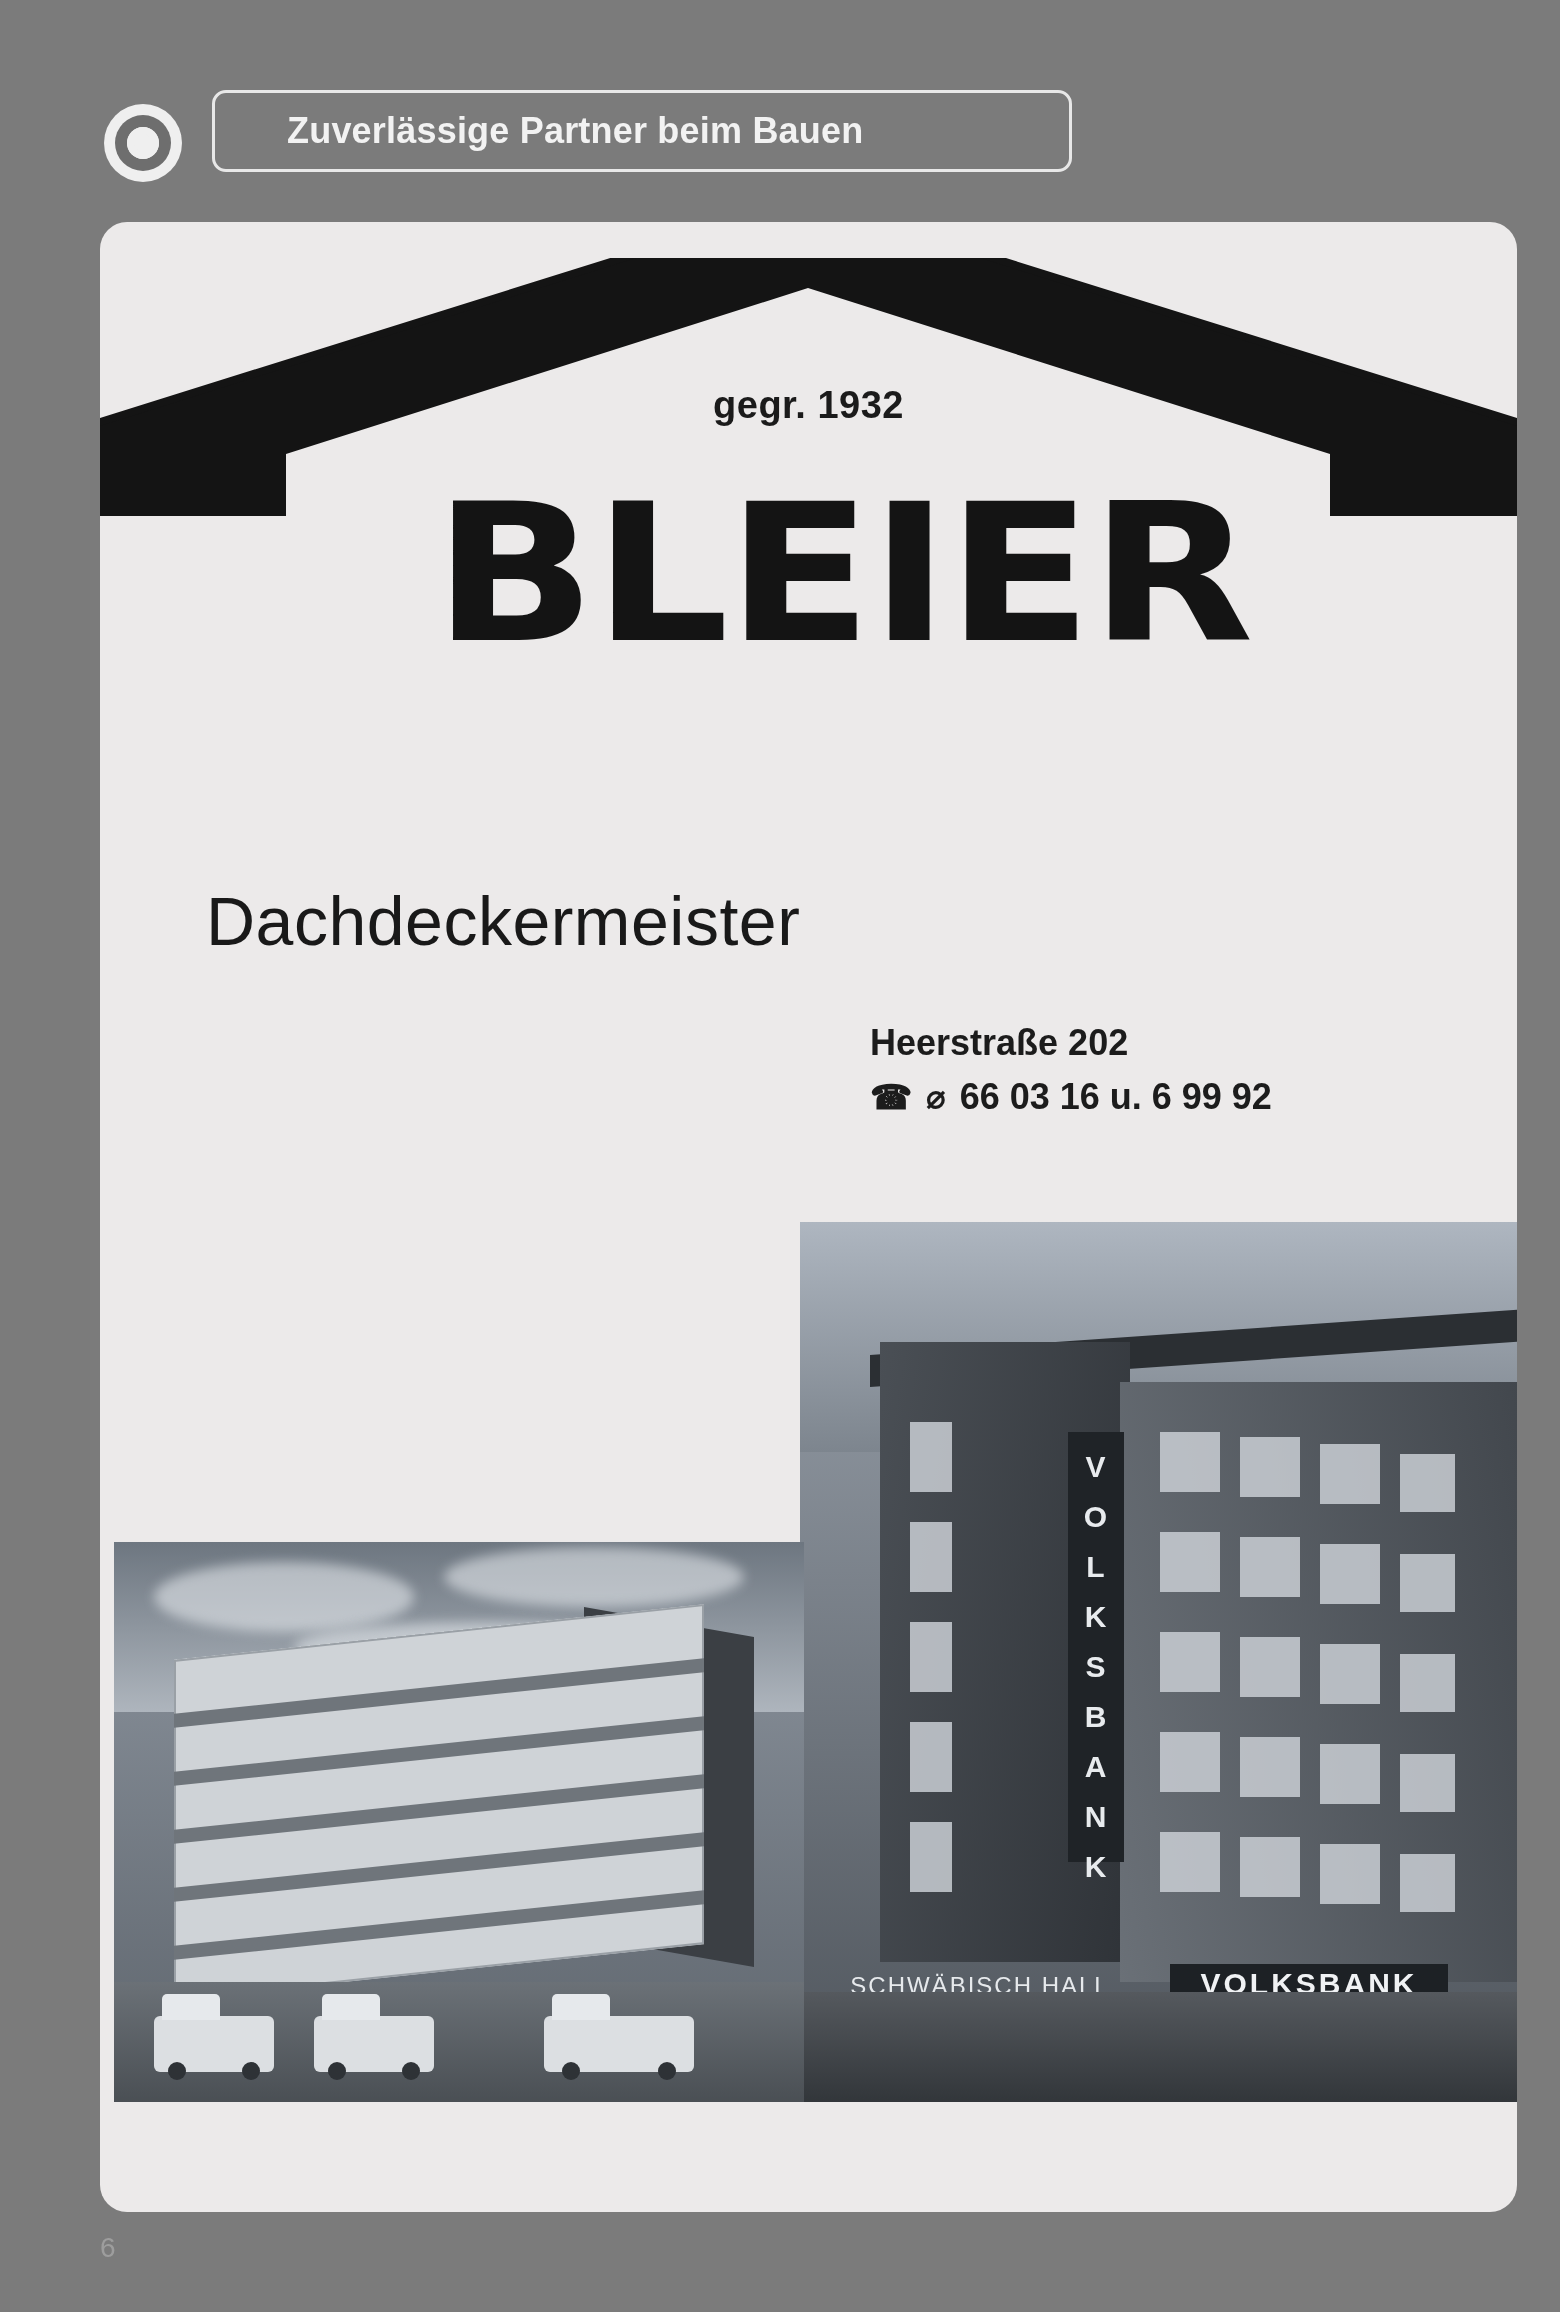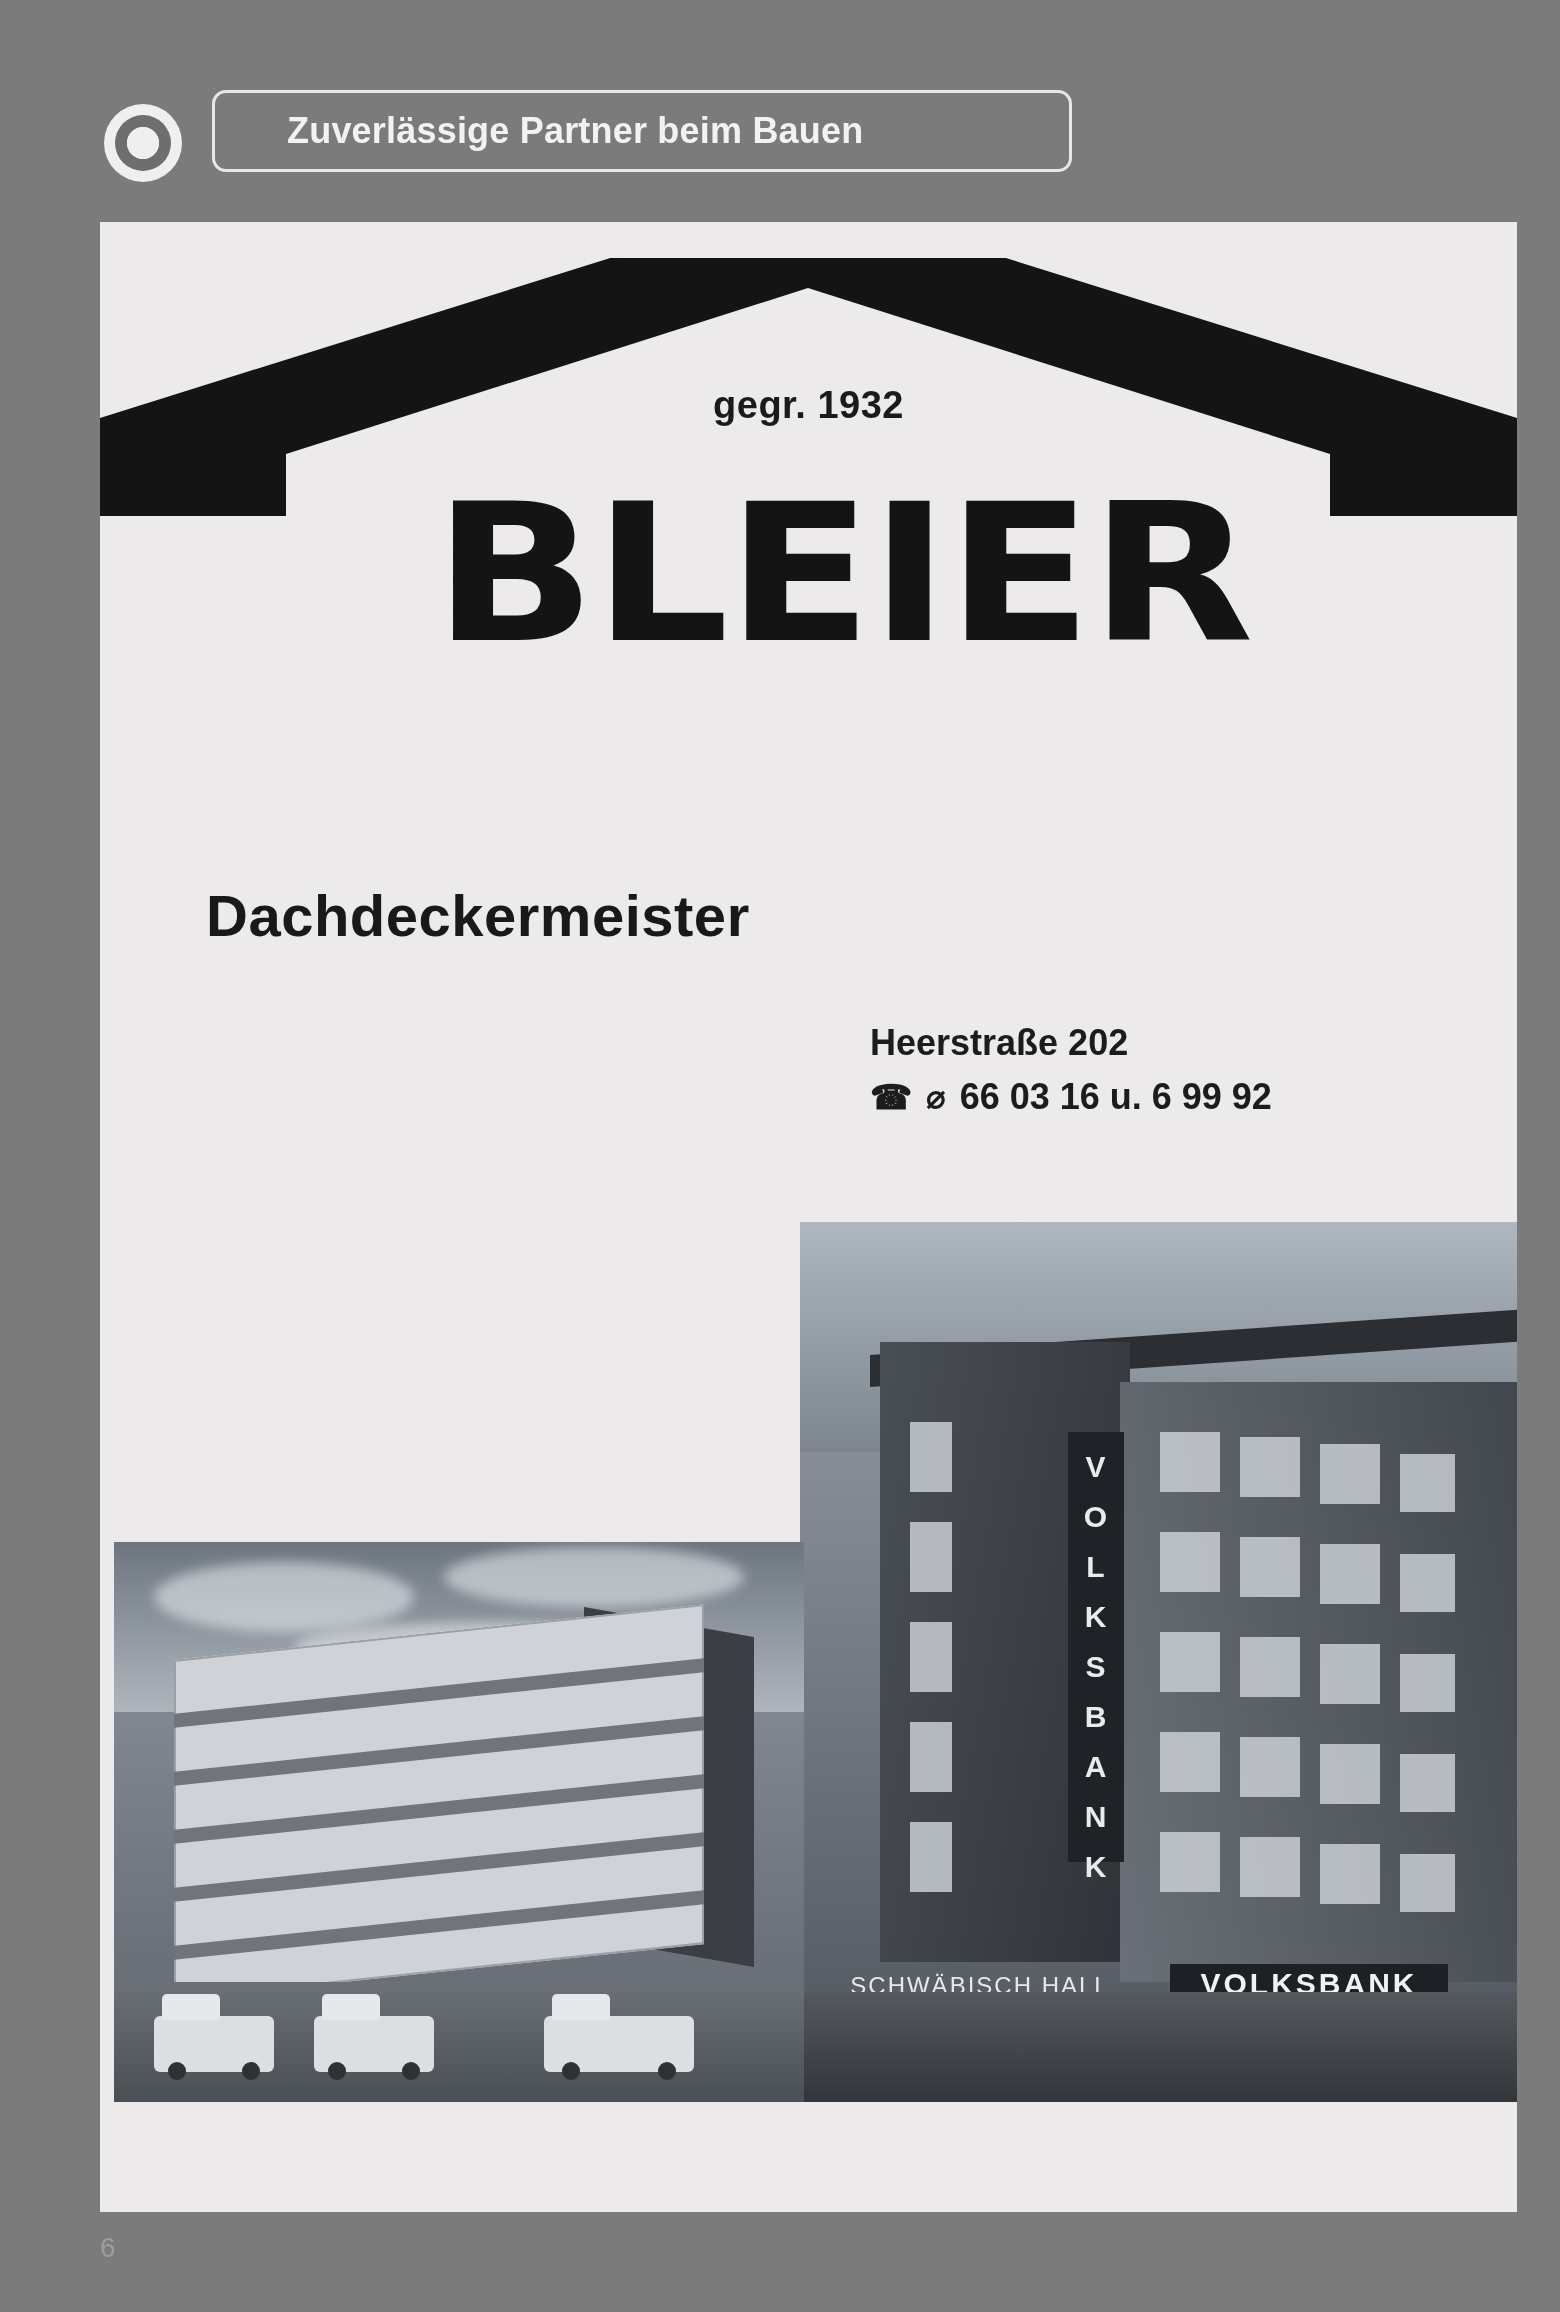--- a/index.html
+++ b/index.html
@@ -97,20 +97,21 @@
 
   
   .sheet {
     position: absolute;
     left: 100px;
     top: 222px;
     width: 1417px;
     height: 1990px;
     background: #eceaea;
     overflow: hidden;
+    border-radius: 27px;
   }
 
   
   .roof-wrap {
     position: absolute;
     left: 0;
     top: 36px;
     width: 1417px;
     height: 420px;
   }
@@ -154,22 +155,22 @@
     color: #141414;
     transform: scaleX(1.12);
     transform-origin: 50% 50%;
   }
 
   
   .headline {
     position: absolute;
     left: 106px;
     top: 660px;
-    font-size: 58px;
-    font-weight: bold;
+    font-size: 68px;
+    font-weight: normal;
     color: #191919;
     letter-spacing: 0.5px;
     font-family: "Liberation Sans", sans-serif;
   }
 
   .services {
     position: absolute;
     left: 106px;
     top: 800px;
     font-size: 36px;

